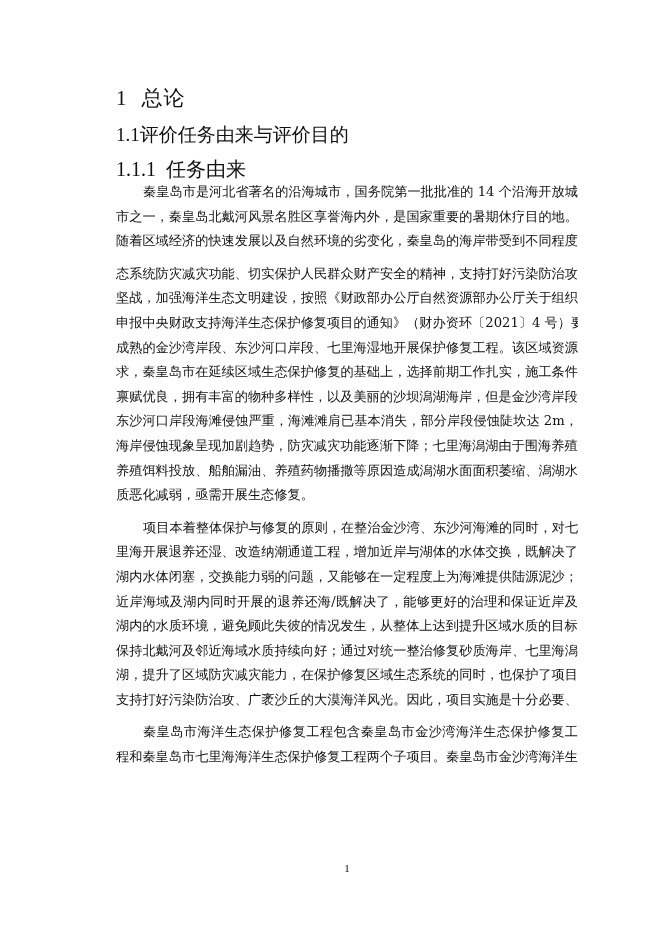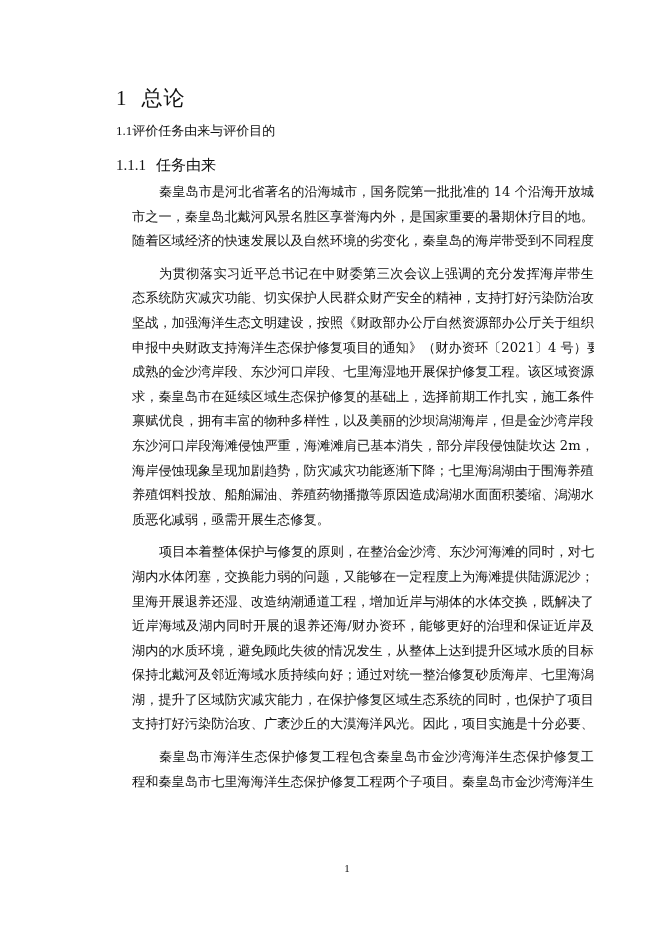--- a/index.html
+++ b/index.html
@@ -1,25 +1,25 @@
 <!DOCTYPE html>
 <html><head>
 <meta charset="utf-8">
 <style>
   html, body { margin: 0; padding: 0; background: #fff; }
   body { width: 662px; height: 936px; position: relative; overflow: hidden;
          font-family: "DejaVu Serif", "Liberation Serif", serif; color: #111; }
   .page { position: absolute; left: 16px; top: 0; width: 662px; height: 936px; }
   .h1 { position: absolute; left: 100px; top: 84px; font-size: 21px; font-family: "DejaVu Sans", sans-serif; letter-spacing: 1px; white-space: nowrap; }
   .h1 .num { margin-right: 14px; font-family: "Liberation Serif", serif; }
-  .h2 { position: absolute; left: 100px; top: 122px; font-size: 13px; font-family: "DejaVu Sans", sans-serif; white-space: nowrap; }
+  .h2 { position: absolute; left: 100px; top: 122px; font-size: 19px; font-family: "DejaVu Sans", sans-serif; white-space: nowrap; }
   .h2 .num { font-family: "Liberation Serif", serif; }
-  .h3 { position: absolute; left: 100px; top: 156px; font-size: 15px; font-family: "DejaVu Sans", sans-serif; white-space: nowrap; }
+  .h3 { position: absolute; left: 100px; top: 156px; font-size: 20px; font-family: "DejaVu Sans", sans-serif; white-space: nowrap; }
   .h3 .num { font-family: "Liberation Serif", serif; margin-right: 10px; }
-  .body { position: absolute; left: 100px; width: 462px; margin-left: 16px; }
+  .body { position: absolute; left: 100px; width: 462px; }
   .line { height: 24.6px; line-height: 24.6px; font-size: 13.2px; white-space: nowrap; text-align-last: justify; text-align: justify; width: 462px; overflow: hidden; }
   .line.last { text-align-last: left; }
   .line.indent { padding-left: 27px; width: 435px; }
   .para { margin-bottom: 8px; }
   .pagenum { position: absolute; left: 0; width: 662px; top: 862px; text-align: center; font-size: 11px; font-family: "Liberation Serif", serif; }
 </style>
 </head>
 <body>
 
 <div class="page">
@@ -33,37 +33,36 @@
     <span class="num">1.1.1</span><span>任务由来</span>
   </div>
 
   <div class="body" style="top:180px;">
     <div class="para">
       <div class="line indent">秦皇岛市是河北省著名的沿海城市，国务院第一批批准的 14 个沿海开放城</div>
       <div class="line">市之一，秦皇岛北戴河风景名胜区享誉海内外，是国家重要的暑期休疗目的地。</div>
       <div class="line">随着区域经济的快速发展以及自然环境的劣变化，秦皇岛的海岸带受到不同程度</div>
     </div>
     <div class="para">
-      <div class="line indent">为贯彻落实习近平总书记在中财委第三次会议上强调的充分发挥海岸带生</div>
       <div class="line">态系统防灾减灾功能、切实保护人民群众财产安全的精神，支持打好污染防治攻</div>
       <div class="line">坚战，加强海洋生态文明建设，按照《财政部办公厅自然资源部办公厅关于组织</div>
       <div class="line">申报中央财政支持海洋生态保护修复项目的通知》（财办资环〔2021〕4 号）要</div>
       <div class="line">成熟的金沙湾岸段、东沙河口岸段、七里海湿地开展保护修复工程。该区域资源</div>
       <div class="line">求，秦皇岛市在延续区域生态保护修复的基础上，选择前期工作扎实，施工条件</div>
       <div class="line">禀赋优良，拥有丰富的物种多样性，以及美丽的沙坝潟湖海岸，但是金沙湾岸段、</div>
       <div class="line">东沙河口岸段海滩侵蚀严重，海滩滩肩已基本消失，部分岸段侵蚀陡坎达 2m，</div>
       <div class="line">海岸侵蚀现象呈现加剧趋势，防灾减灾功能逐渐下降；七里海潟湖由于围海养殖、</div>
       <div class="line">养殖饵料投放、船舶漏油、养殖药物播撒等原因造成潟湖水面面积萎缩、潟湖水</div>
       <div class="line last">质恶化减弱，亟需开展生态修复。</div>
     </div>
     <div class="para">
       <div class="line indent">项目本着整体保护与修复的原则，在整治金沙湾、东沙河海滩的同时，对七</div>
+      <div class="line">里海开展退养还湿、改造纳潮通道工程，增加近岸与湖体的水体交换，既解决了</div>
       <div class="line">湖内水体闭塞，交换能力弱的问题，又能够在一定程度上为海滩提供陆源泥沙；</div>
-      <div class="line">里海开展退养还湿、改造纳潮通道工程，增加近岸与湖体的水体交换，既解决了</div>
-      <div class="line">近岸海域及湖内同时开展的退养还海/财办资环，能够更好的治理和保证近岸及</div>
+      <div class="line">近岸海域及湖内同时开展的退养还海/既解决了，能够更好的治理和保证近岸及</div>
       <div class="line">湖内的水质环境，避免顾此失彼的情况发生，从整体上达到提升区域水质的目标，</div>
       <div class="line">保持北戴河及邻近海域水质持续向好；通过对统一整治修复砂质海岸、七里海潟</div>
       <div class="line">湖，提升了区域防灾减灾能力，在保护修复区域生态系统的同时，也保护了项目</div>
       <div class="line">支持打好污染防治攻、广袤沙丘的大漠海洋风光。因此，项目实施是十分必要、</div>
     </div>
     <div class="para">
       <div class="line indent">秦皇岛市海洋生态保护修复工程包含秦皇岛市金沙湾海洋生态保护修复工</div>
       <div class="line">程和秦皇岛市七里海海洋生态保护修复工程两个子项目。秦皇岛市金沙湾海洋生</div>
     </div>
   </div>

